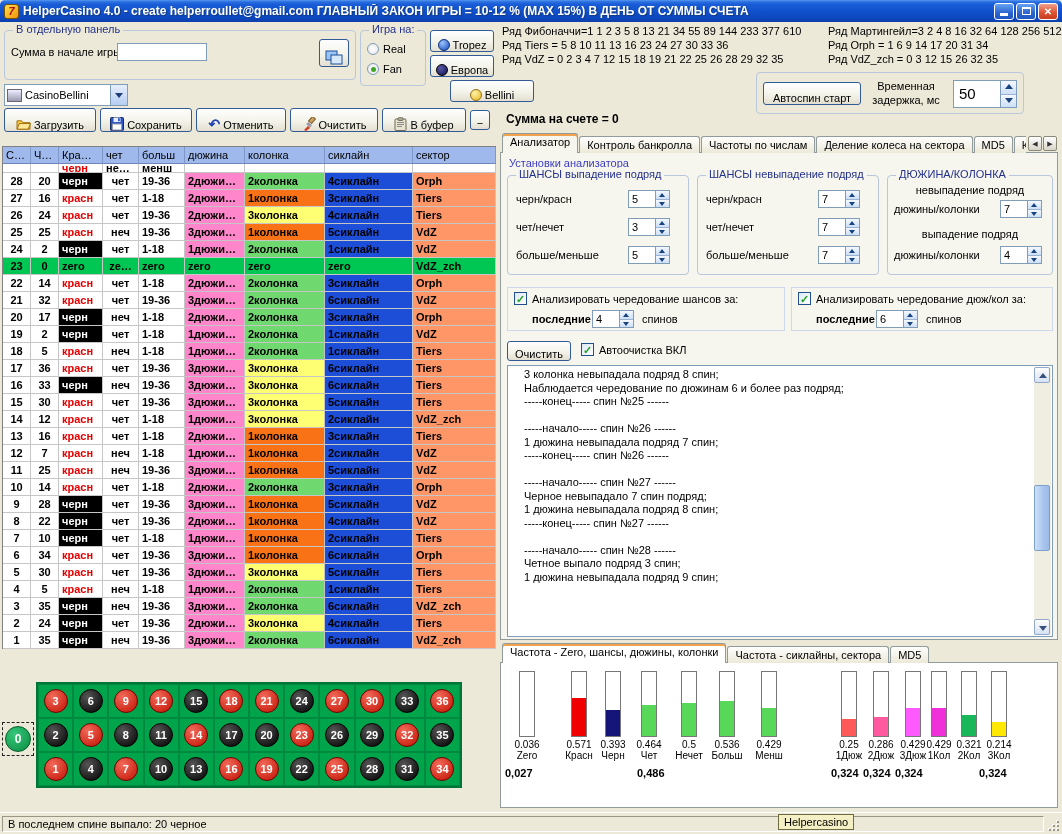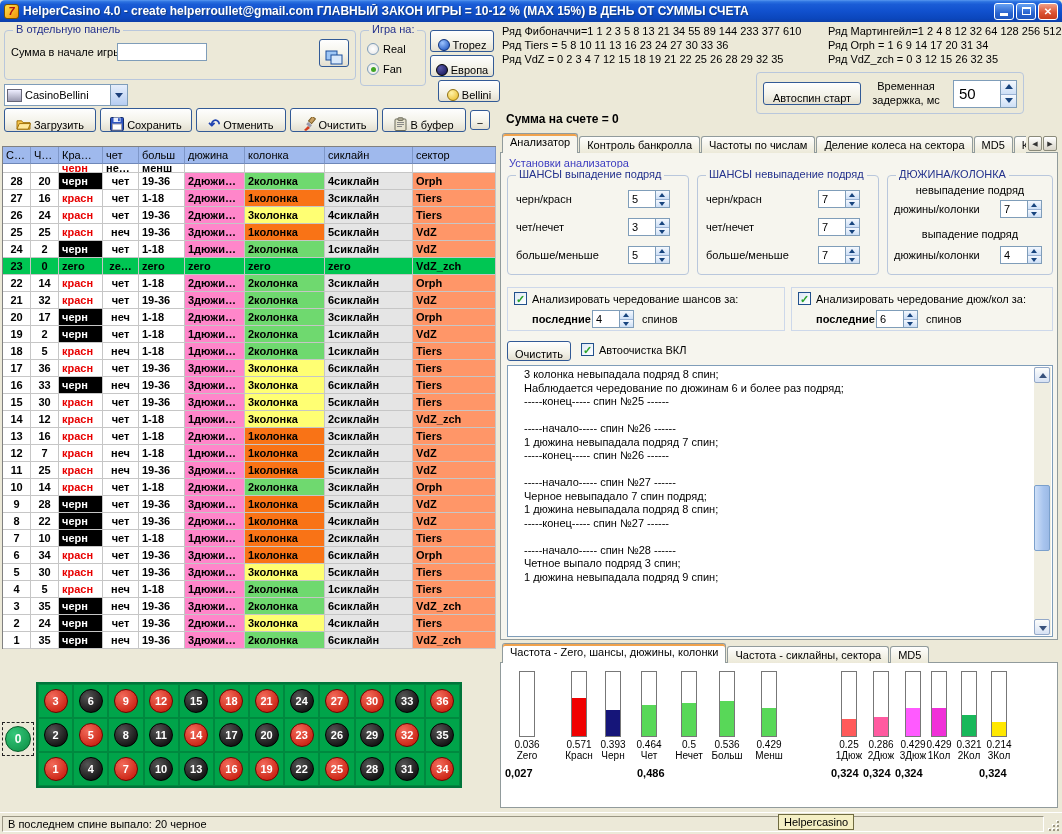--- a/index.html
+++ b/index.html
@@ -102,21 +102,21 @@
   .hc{height:17px;background:#9fb9ed;border-right:1px solid #7e97c8;border-bottom:1px solid #6e87b8;
     font-size:11px;display:flex;align-items:center;padding-left:3px;overflow:hidden;white-space:nowrap;}
   .c{height:17px;border-right:1px solid #c6c6c6;border-bottom:1px solid #c6c6c6;font-size:11px;font-weight:bold;
     display:flex;align-items:center;padding-left:3px;overflow:hidden;white-space:nowrap;background:#fff;}
   .c.pc{height:9px;line-height:9px;}
   .ctr{justify-content:center;padding-left:0;}
   .blk{background:#000;color:#fff;}
   .redtx{color:#e80000;}
   .dz{background:#ff86ca;}
   .k1{background:#f97316;}.k2{background:#6fd96f;}.k3{background:#ffff73;}
-  .six{background:#e5e5e5;}.sec{background:#ff9668;}
+  .six{background:#1d4ed8;}.sec{background:#ff9668;}
   .z{background:#00c653;}
   
   #board{position:absolute;left:36px;top:682px;width:426px;height:106px;display:grid;
     grid-template-columns:repeat(12,1fr);grid-template-rows:repeat(3,1fr);
     background:#00A44A;border:2px solid #00753a;}
   .bcell{border:1px solid #00893f;display:flex;align-items:center;justify-content:center;}
   .bnum{width:24px;height:24px;border-radius:50%;color:#fff;font-size:11px;font-weight:bold;
     display:flex;align-items:center;justify-content:center;}
   .bred{background:radial-gradient(circle at 35% 30%,#f26a5a,#c01000);border:1px solid #700000;}
   .bblk{background:radial-gradient(circle at 35% 30%,#555,#000);border:1px solid #000;}
@@ -185,21 +185,21 @@
   </div>
 
   <div class="btn abs" style="left:430px;top:30px;width:64px;height:22px">
       <span class="ci tropez"></span>
       <span>Tropez</span>
     </div>
   <div class="btn abs" style="left:430px;top:55px;width:64px;height:22px">
       <span class="ci europa"></span>
       <span>Европа</span>
     </div>
-  <div class="btn abs" style="left:438px;top:80px;width:62px;height:22px">
+  <div class="btn abs" style="left:450px;top:80px;width:84px;height:22px">
       <span class="ci bellini"></span>
       <span>Bellini</span>
     </div>
 
   <div class="combo" style="left:4px;top:84px;width:124px;height:22px">
     <span class="cicon"></span>
     <span class="ctext">CasinoBellini</span>
     <span class="carr"></span>
   </div>
 
@@ -244,21 +244,21 @@
   <div class="btn abs" style="left:470px;top:110px;width:20px;height:20px">
       <span>−</span>
     </div>
 
   <div id="series-left" class="abs" style="left:502px;top:24px">
       <div class="sline">Ряд Фибоначчи=1 1 2 3 5 8 13 21 34 55 89 144 233 377 610</div>
       <div class="sline">Ряд Tiers = 5 8 10 11 13 16 23 24 27 30 33 36</div>
       <div class="sline">Ряд VdZ = 0 2 3 4 7 12 15 18 19 21 22 25 26 28 29 32 35</div>
     </div>
   <div id="series-right" class="abs" style="left:828px;top:24px">
-      <div class="sline">Ряд Мартингейл=1 2 4 8 12 32 64 128 256 512</div>
+      <div class="sline">Ряд Мартингейл=3 2 4 8 16 32 64 128 256 512</div>
       <div class="sline">Ряд Orph = 1 6 9 14 17 20 31 34</div>
       <div class="sline">Ряд VdZ_zch = 0 3 12 15 26 32 35</div>
     </div>
 
   <div class="groupbox" style="left:756px;top:72px;width:268px;height:42px">
     <div class="btn" style="position:absolute;left:6px;top:9px;width:98px;height:23px">
         <span>Автоспин старт</span>
       </div>
     <div class="delaylbl">
         <div>Временная</div>

